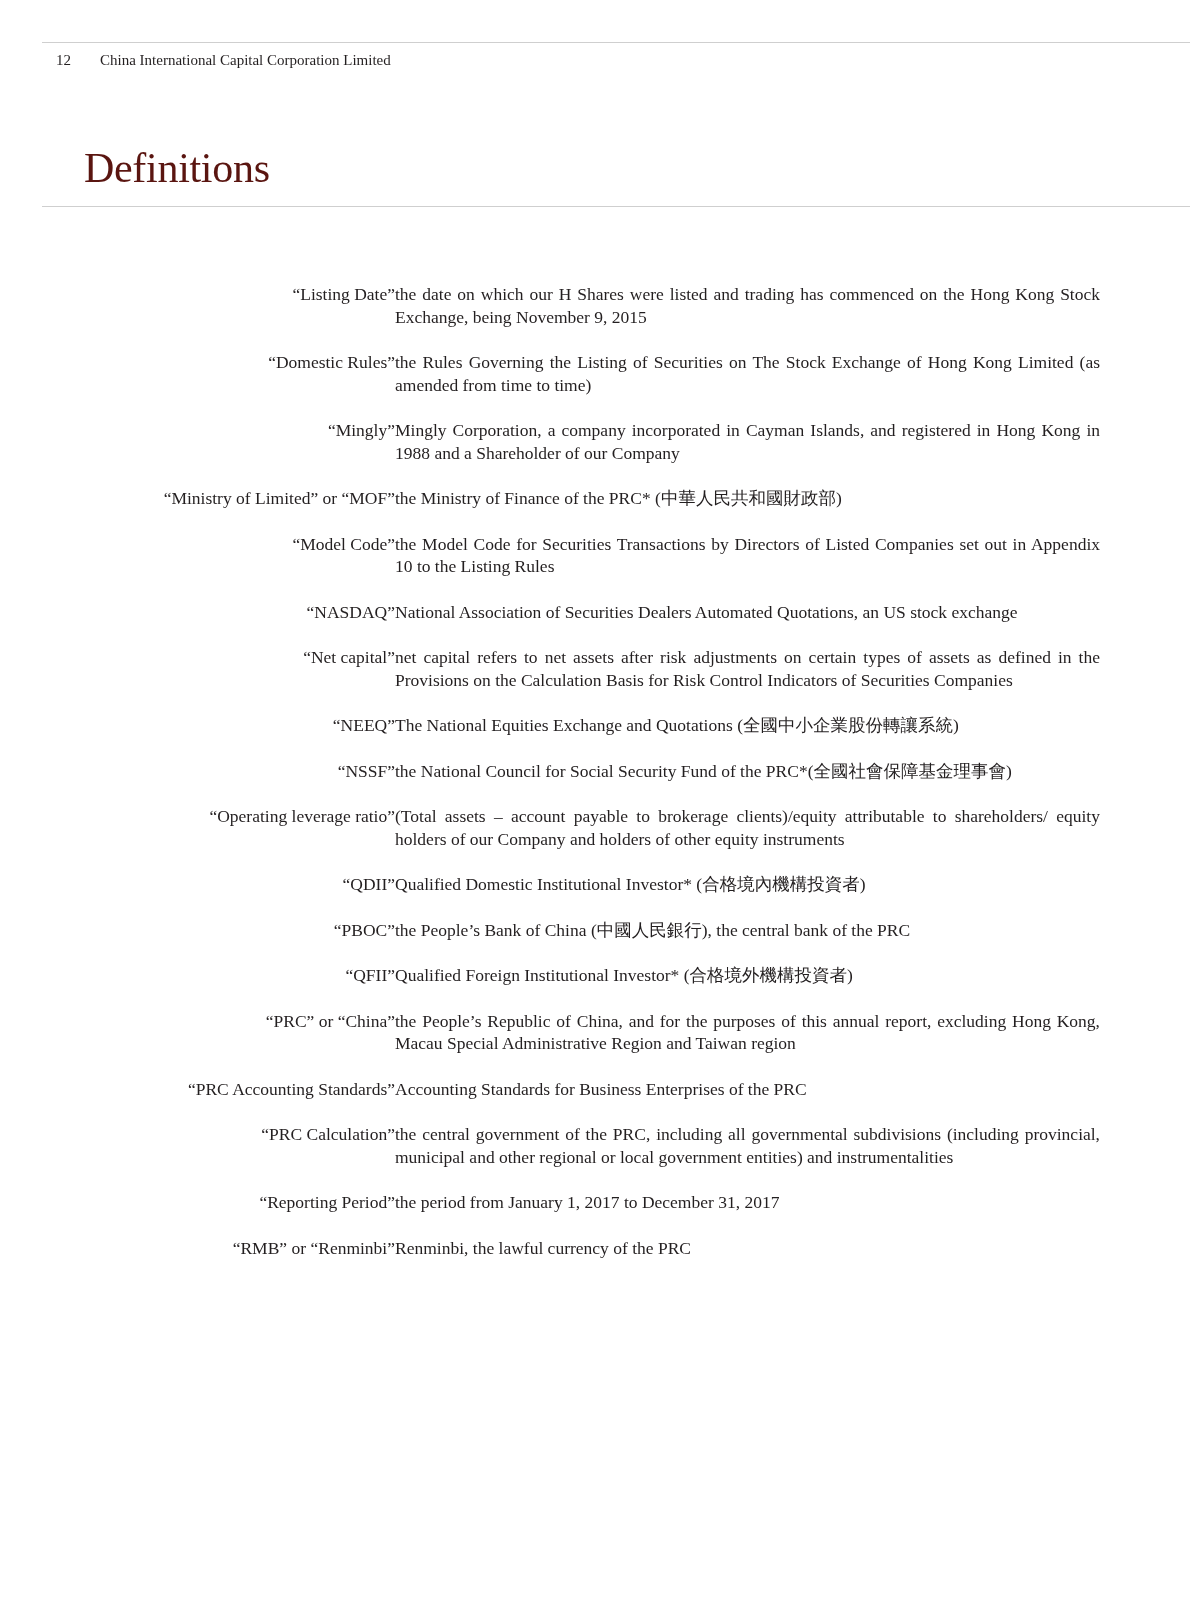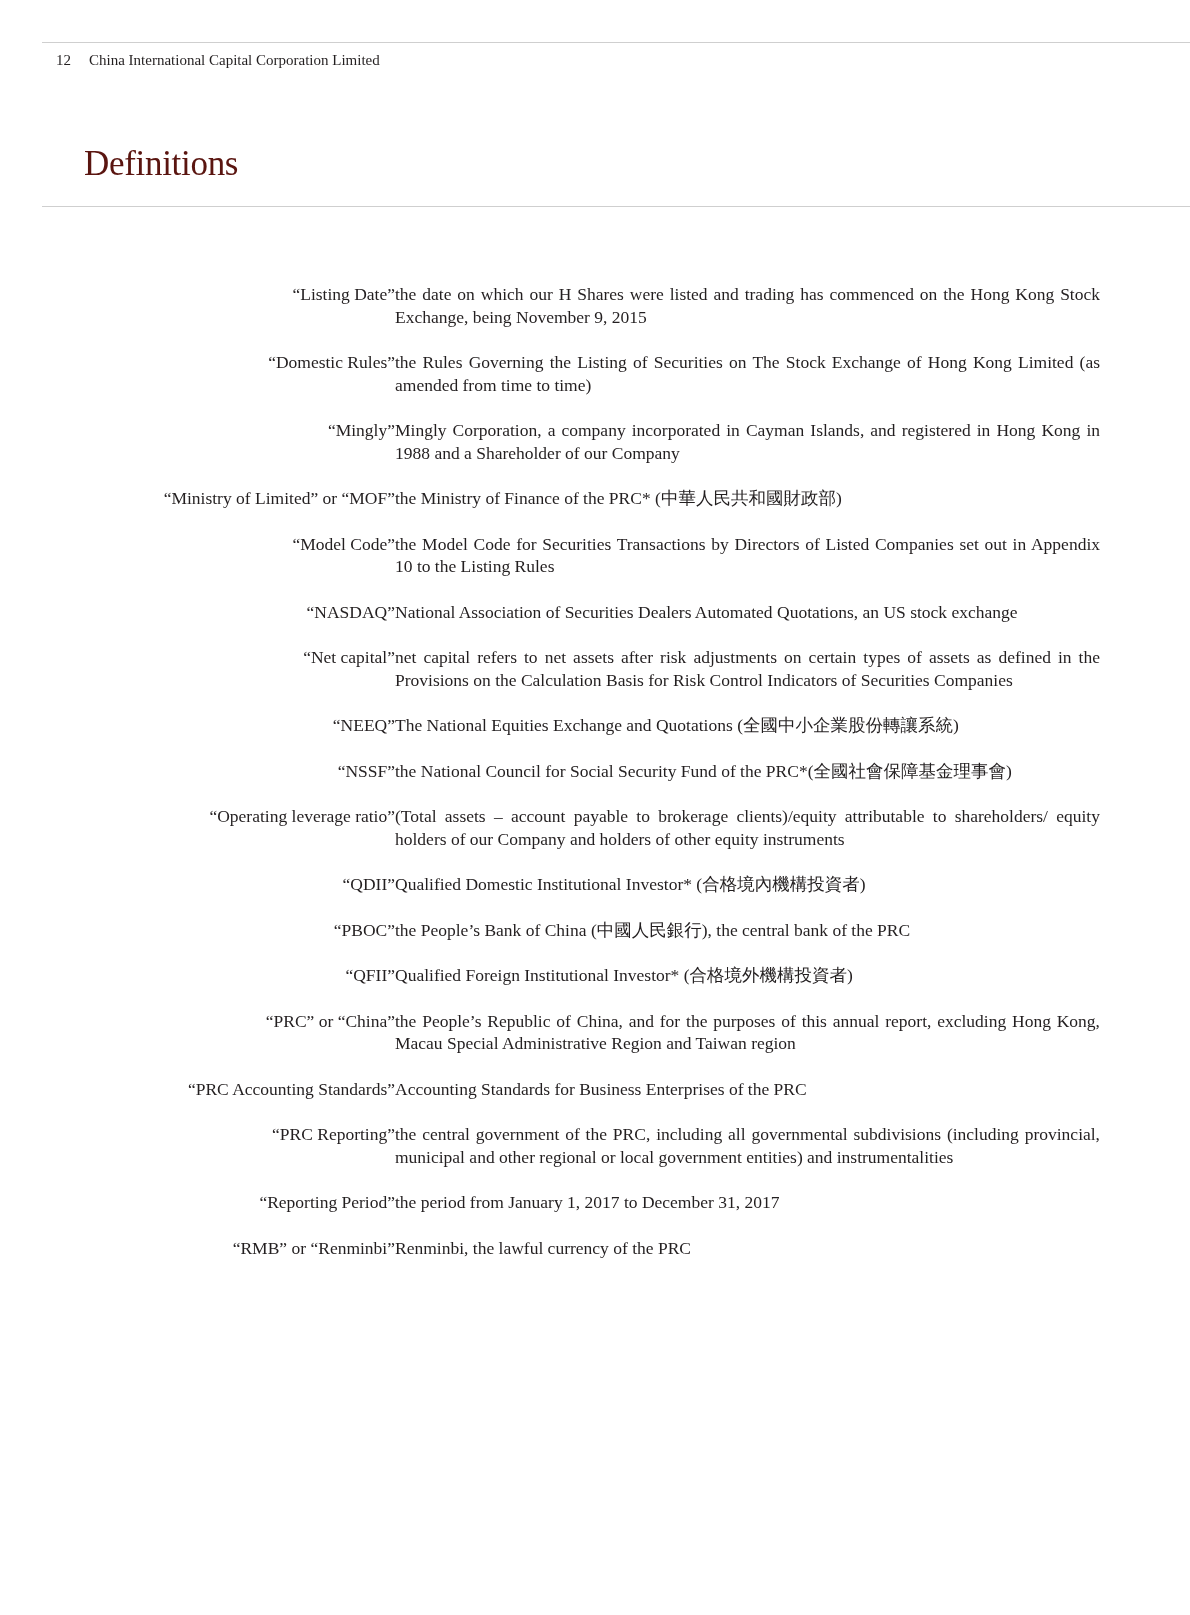--- a/index.html
+++ b/index.html
@@ -1,23 +1,23 @@
 <!DOCTYPE html>
 <html><head>
 <meta charset="utf-8">
 <style>
   html, body { margin: 0; padding: 0; background: #ffffff; }
   body { width: 1190px; height: 1615px; position: relative; overflow: hidden;
          font-family: "Liberation Serif", "DejaVu Serif", serif; color: #231f20; }
   .rule { position: absolute; left: 42px; right: 0; height: 1px; background: #cfcfcf; }
   .rule.top { top: 42px; }
   .rule.bottom { top: 206px; }
-  .page-header { position: absolute; top: 52px; left: 56px; font-size: 15px; display: flex; gap: 18px; }
+  .page-header { position: absolute; top: 52px; left: 56px; font-size: 15px; display: flex; gap: 29px; }
   .title { position: absolute; top: 144px; left: 84px; margin: 0; font-weight: normal;
-           font-size: 35px; letter-spacing: -0.3px; }
+           font-size: 42px; letter-spacing: -0.3px; }
   .defs { position: absolute; top: 283px; left: 84px; width: 1016px; }
   .row { display: flex; margin-bottom: 23px; font-size: 17.5px; line-height: 22.5px; }
   .term { width: 311px; flex: none; text-align: right; }
   .desc { flex: 1; text-align: justify; text-align-last: left; }
 </style>
 </head>
 <body>
 
 <div class="rule top"></div>
 <div class="page-header">
@@ -84,21 +84,21 @@
     </div>
     <div class="row">
       <div class="term">“PRC” or “China”</div>
       <div class="desc">the People’s Republic of China, and for the purposes of this annual report, excluding Hong Kong, Macau Special Administrative Region and Taiwan region</div>
     </div>
     <div class="row">
       <div class="term">“PRC Accounting Standards”</div>
       <div class="desc">Accounting Standards for Business Enterprises of the PRC</div>
     </div>
     <div class="row">
-      <div class="term">“PRC Reporting”</div>
+      <div class="term">“PRC Calculation”</div>
       <div class="desc">the central government of the PRC, including all governmental subdivisions (including provincial, municipal and other regional or local government entities) and instrumentalities</div>
     </div>
     <div class="row">
       <div class="term">“Reporting Period”</div>
       <div class="desc">the period from January 1, 2017 to December 31, 2017</div>
     </div>
     <div class="row">
       <div class="term">“RMB” or “Renminbi”</div>
       <div class="desc">Renminbi, the lawful currency of the PRC</div>
     </div>

